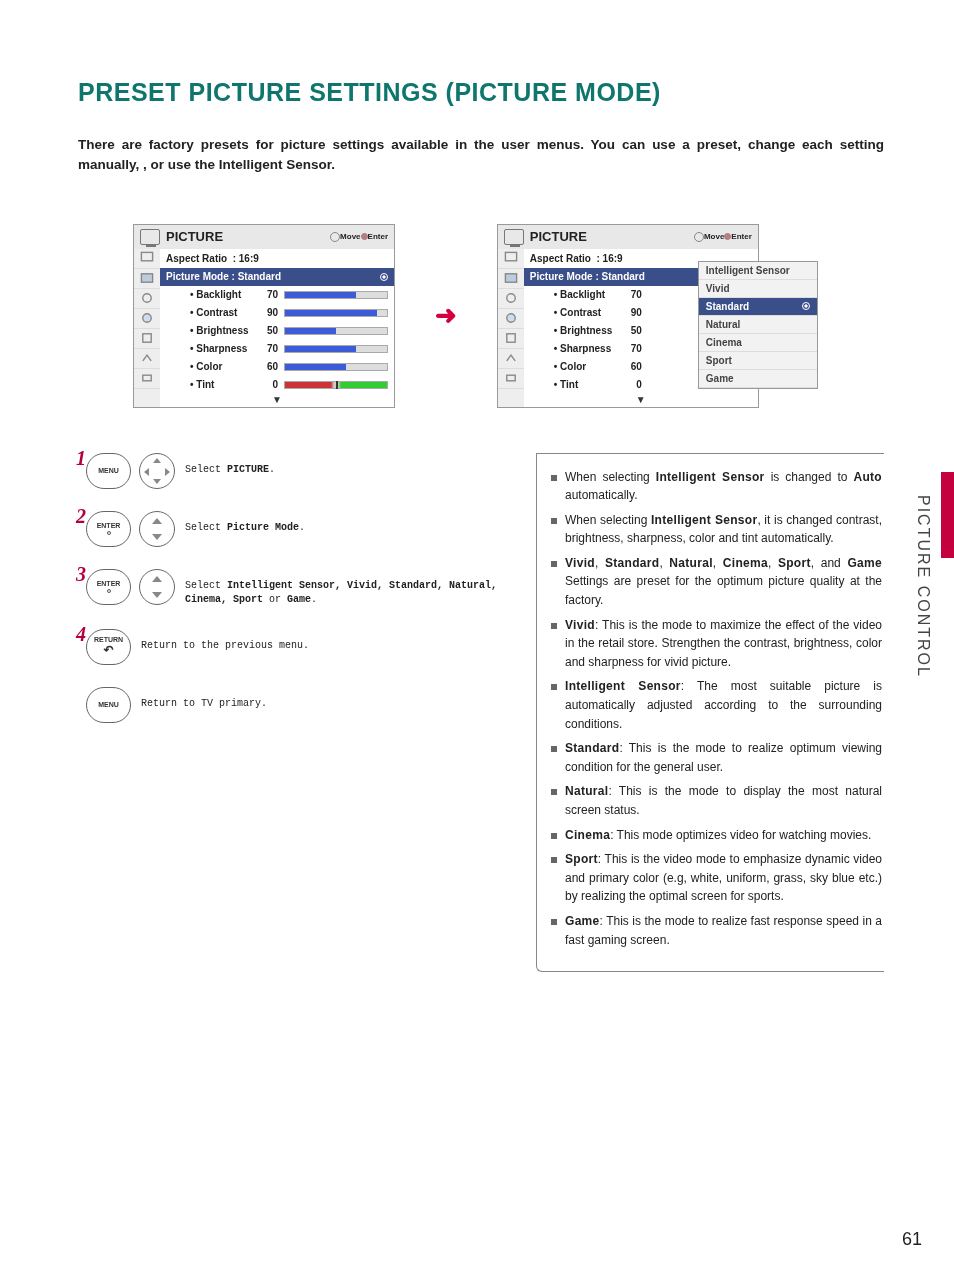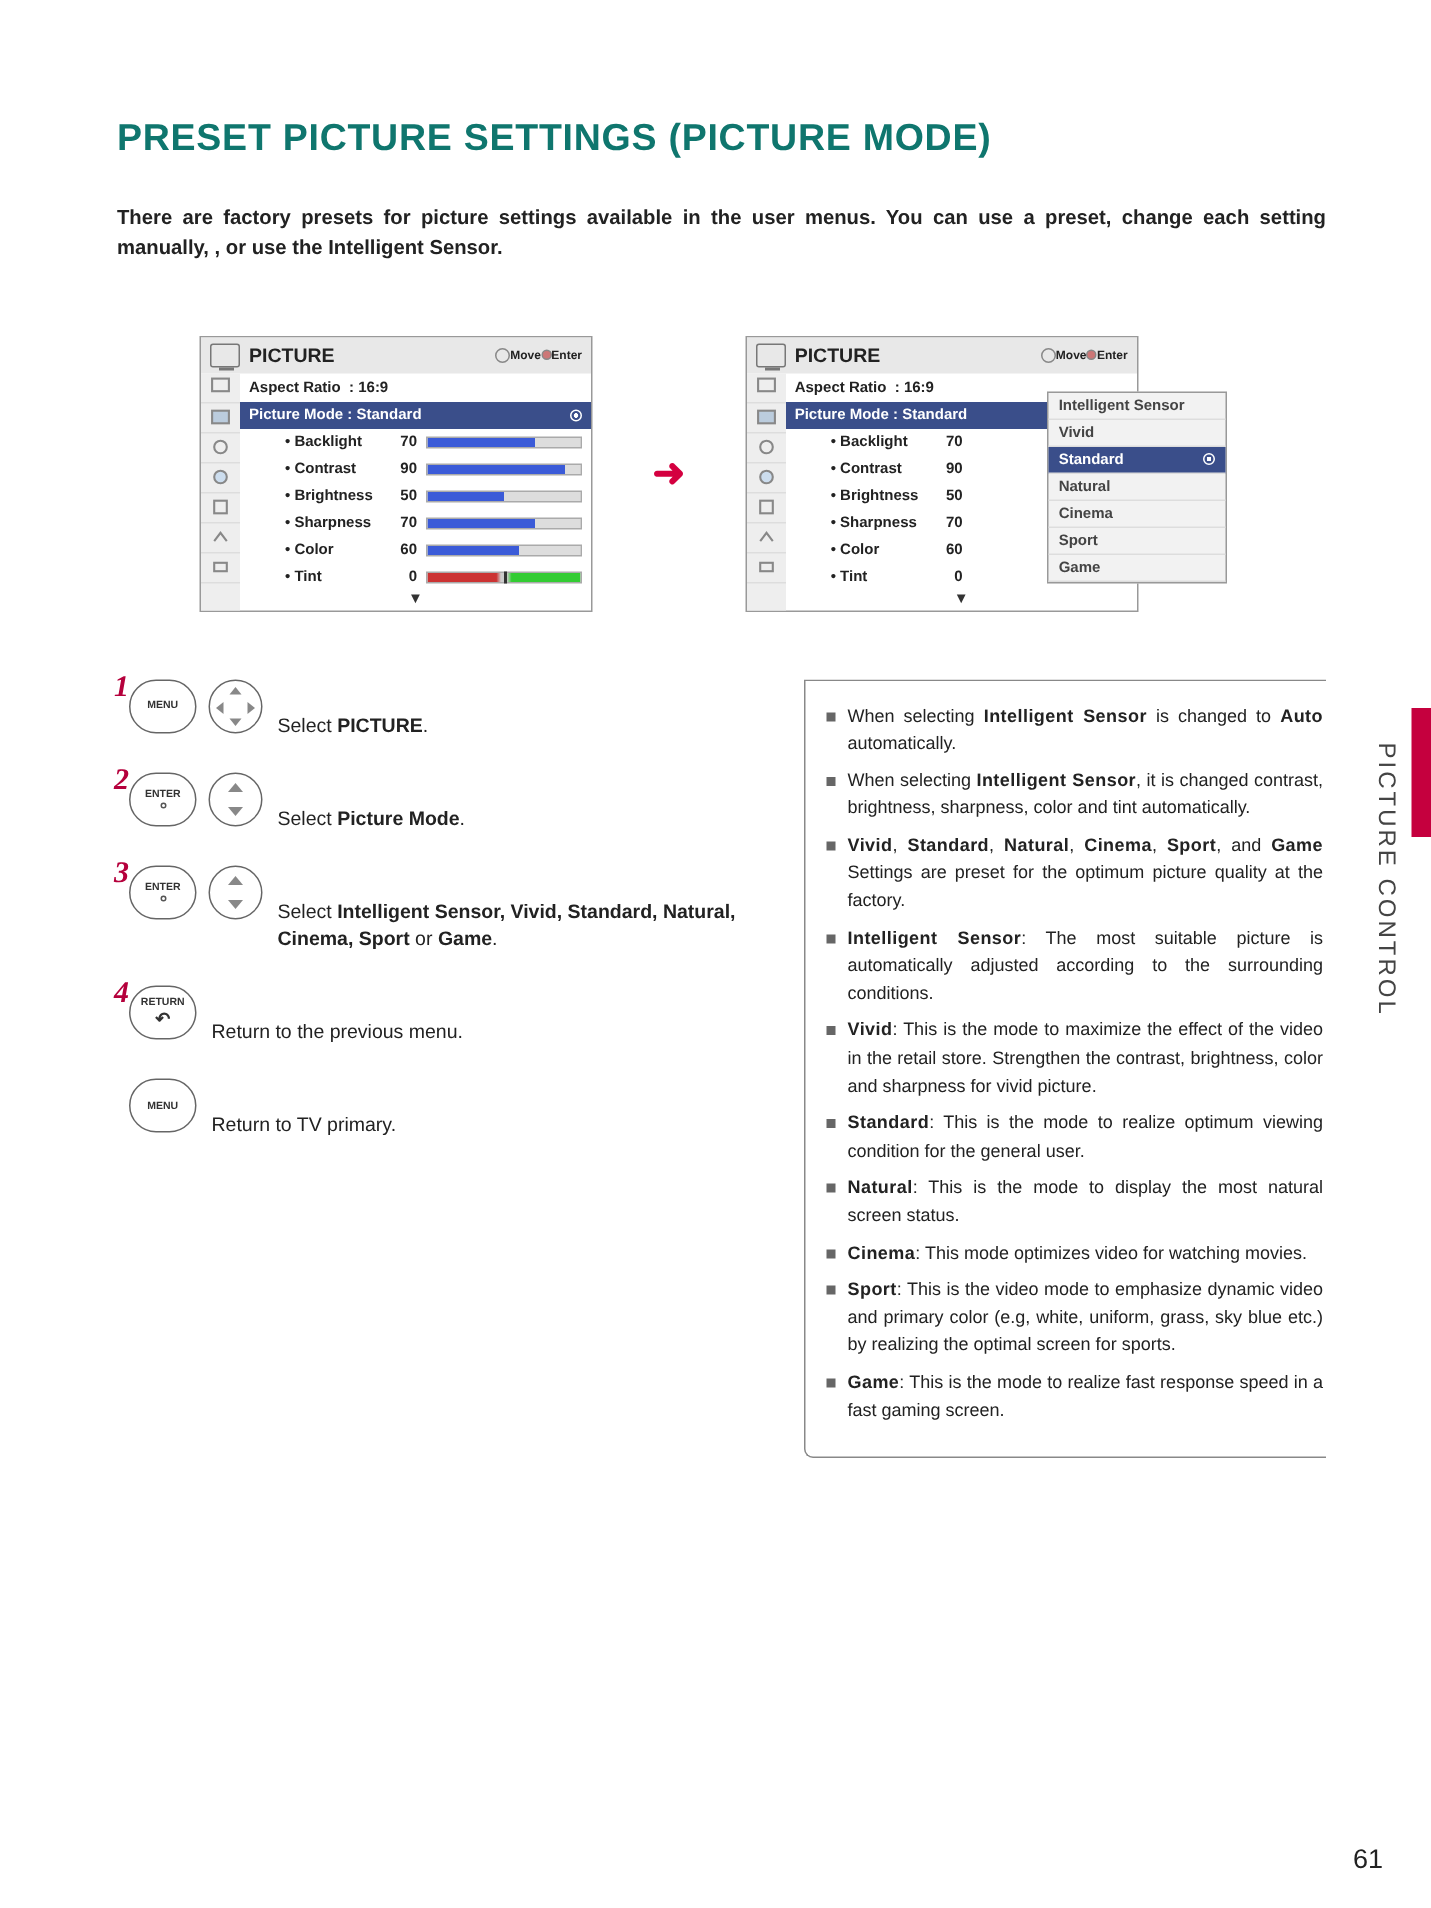--- a/index.html
+++ b/index.html
@@ -54,21 +54,21 @@
   .navbtn { width:36px; height:36px; border:1.5px solid #666; border-radius:50%; display:flex; align-items:center; justify-content:center; position:relative; }
   .navbtn.full::before, .navbtn.full::after { content:""; position:absolute; width:0; height:0; }
   .navbtn.full::before { top:4px; border-left:4px solid transparent; border-right:4px solid transparent; border-bottom:5px solid #888; }
   .navbtn.full::after { bottom:4px; border-left:4px solid transparent; border-right:4px solid transparent; border-top:5px solid #888; }
   .navbtn.full .lr::before, .navbtn.full .lr::after { content:""; position:absolute; width:0; height:0; top:14px;}
   .navbtn.full .lr::before { left:4px; border-top:4px solid transparent; border-bottom:4px solid transparent; border-right:5px solid #888; }
   .navbtn.full .lr::after { right:4px; border-top:4px solid transparent; border-bottom:4px solid transparent; border-left:5px solid #888; }
   .navbtn.ud::before { content:""; position:absolute; top:6px; width:0; height:0; border-left:5px solid transparent; border-right:5px solid transparent; border-bottom:6px solid #888; }
   .navbtn.ud::after { content:""; position:absolute; bottom:6px; width:0; height:0; border-left:5px solid transparent; border-right:5px solid transparent; border-top:6px solid #888; }
   .step-btns { display:flex; gap:8px; margin-left:8px; }
-  .step-text { font-size:13px; line-height:1.4; margin-top:22px; flex:1; }
+  .step-text { font-size:10px; line-height:1.4; margin-top:10px; flex:1;font-family:Liberation Mono, monospace; }
   .step-text b { font-weight:900; }
 
   .info-col { flex:1; border-top:1px solid #888; border-left:1px solid #888; border-bottom:1px solid #888; border-radius: 0 0 0 6px; padding:14px 2px 16px 14px; font-size:12px; line-height:1.55; text-align:justify;}
   .info-col ul { list-style:none; }
   .info-col li { position:relative; padding-left:14px; margin-bottom:6px; }
   .info-col li::before { content:""; position:absolute; left:0; top:7px; width:6px; height:6px; background:#666; }
   .info-col b { font-weight:900; letter-spacing:0.3px; }
 
   .sidelabel { position:absolute; right:22px; top:495px; writing-mode: vertical-rl; font-size:16px; letter-spacing:2px; color:#444; }
   .redtab { position:absolute; right:0; top:472px; width:13px; height:86px; background:#c5003e; }
@@ -347,22 +347,22 @@
         </div>
         <div class="step-text">Return to TV primary.</div>
       </div>
     </div>
 
     <div class="info-col">
       <ul>
         <li><span>When selecting </span><b>Intelligent Sensor</b><span> is changed to </span><b>Auto</b><span> automatically.</span></li>
         <li><span>When selecting </span><b>Intelligent Sensor</b><span>, it is changed contrast, brightness, sharpness, color and tint automatically.</span></li>
         <li><b>Vivid</b><span>, </span><b>Standard</b><span>, </span><b>Natural</b><span>, </span><b>Cinema</b><span>, </span><b>Sport</b><span>, and </span><b>Game</b><span> Settings are preset for the optimum picture quality at the factory.</span></li>
+        <li><b>Vivid</b><span>: This is the mode to maximize the effect of the video in the retail store. Strengthen the contrast, brightness, color and sharpness for vivid picture.</span></li>
         <li><b>Intelligent Sensor</b><span>: The most suitable picture is automatically adjusted according to the surrounding conditions.</span></li>
-        <li><b>Vivid</b><span>: This is the mode to maximize the effect of the video in the retail store. Strengthen the contrast, brightness, color and sharpness for vivid picture.</span></li>
         <li><b>Standard</b><span>: This is the mode to realize optimum viewing condition for the general user.</span></li>
         <li><b>Natural</b><span>: This is the mode to display the most natural screen status.</span></li>
         <li><b>Cinema</b><span>: This mode optimizes video for watching movies.</span></li>
         <li><b>Sport</b><span>: This is the video mode to emphasize dynamic video and primary color (e.g, white, uniform, grass, sky blue etc.) by realizing the optimal screen for sports.</span></li>
         <li><b>Game</b><span>: This is the mode to realize fast response speed in a fast gaming screen.</span></li>
       </ul>
     </div>
   </div>
 </div>
 

